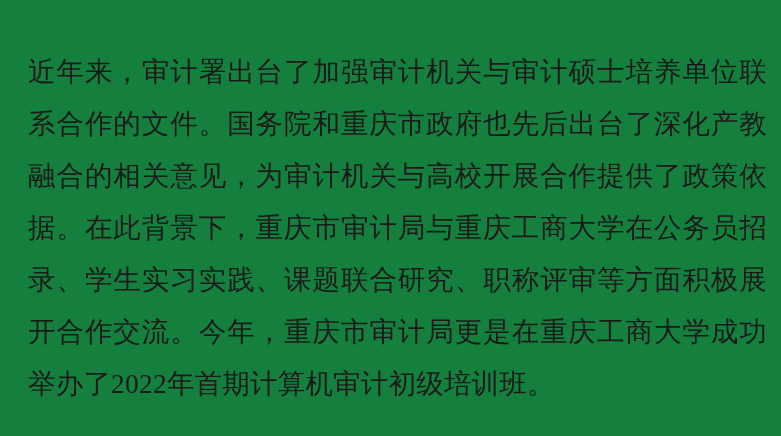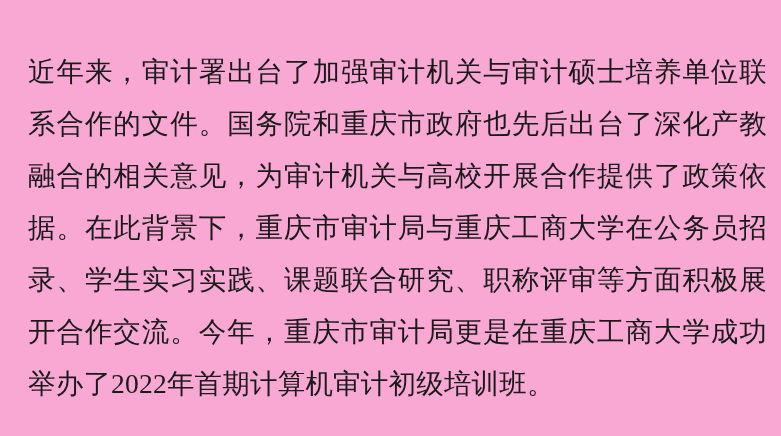--- a/index.html
+++ b/index.html
@@ -10,21 +10,21 @@
     width: 781px;
     height: 436px;
     background: #ffffff;
     font-family: "Liberation Serif", "DejaVu Serif", serif;
     overflow: hidden;
   }
   .page {
     position: relative;
     width: 781px;
     height: 436px;
-    background: #f9a8d4;
+    background: #15803d;
     box-sizing: border-box;
     padding: 18px 14px 4px 28px;
   }
   .body-text {
     font-size: 27.5px;
     line-height: 52px;
     color: #1a1a1a;
     text-align: justify;
     text-justify: inter-ideograph;
     letter-spacing: 0.2px;

